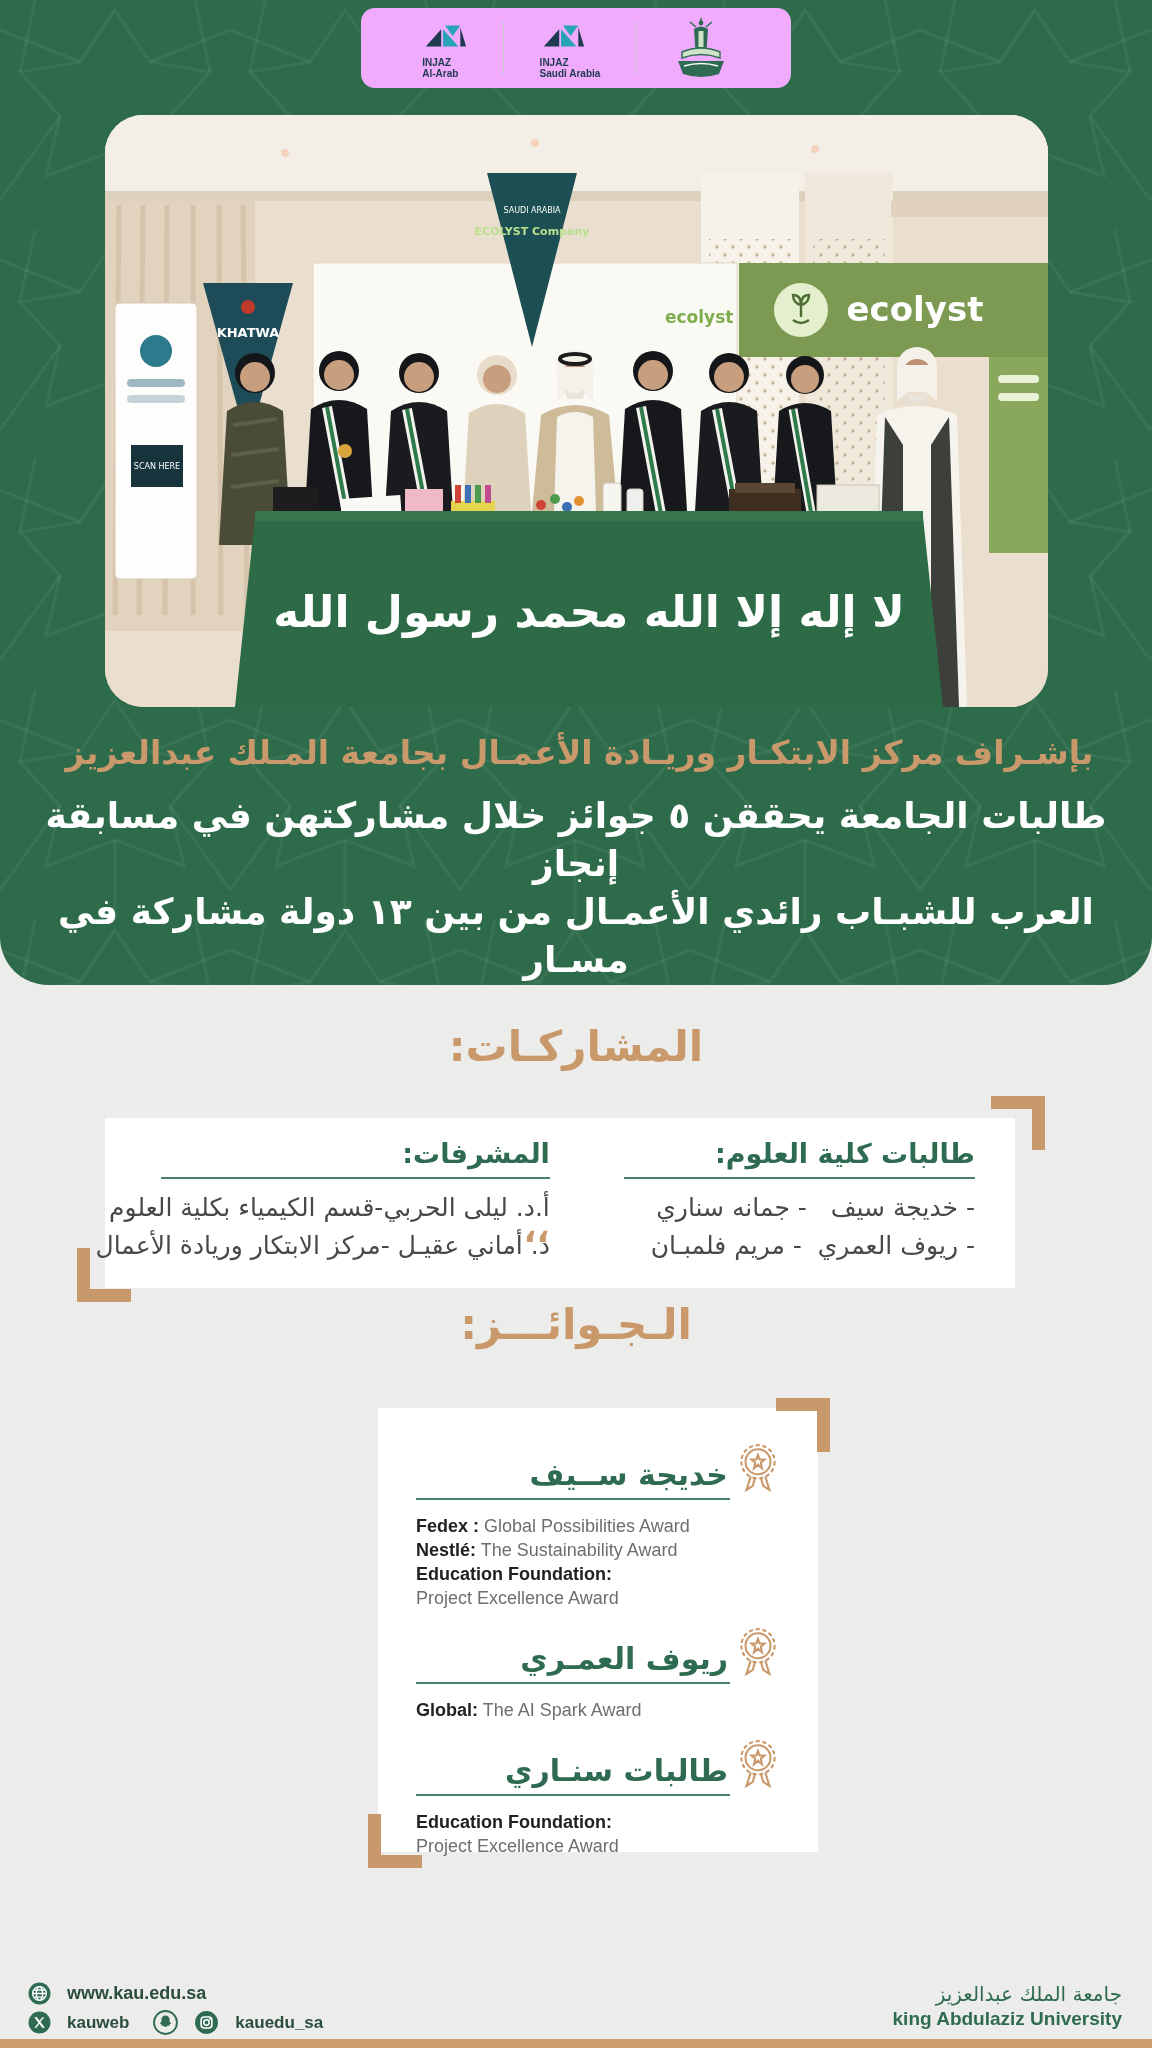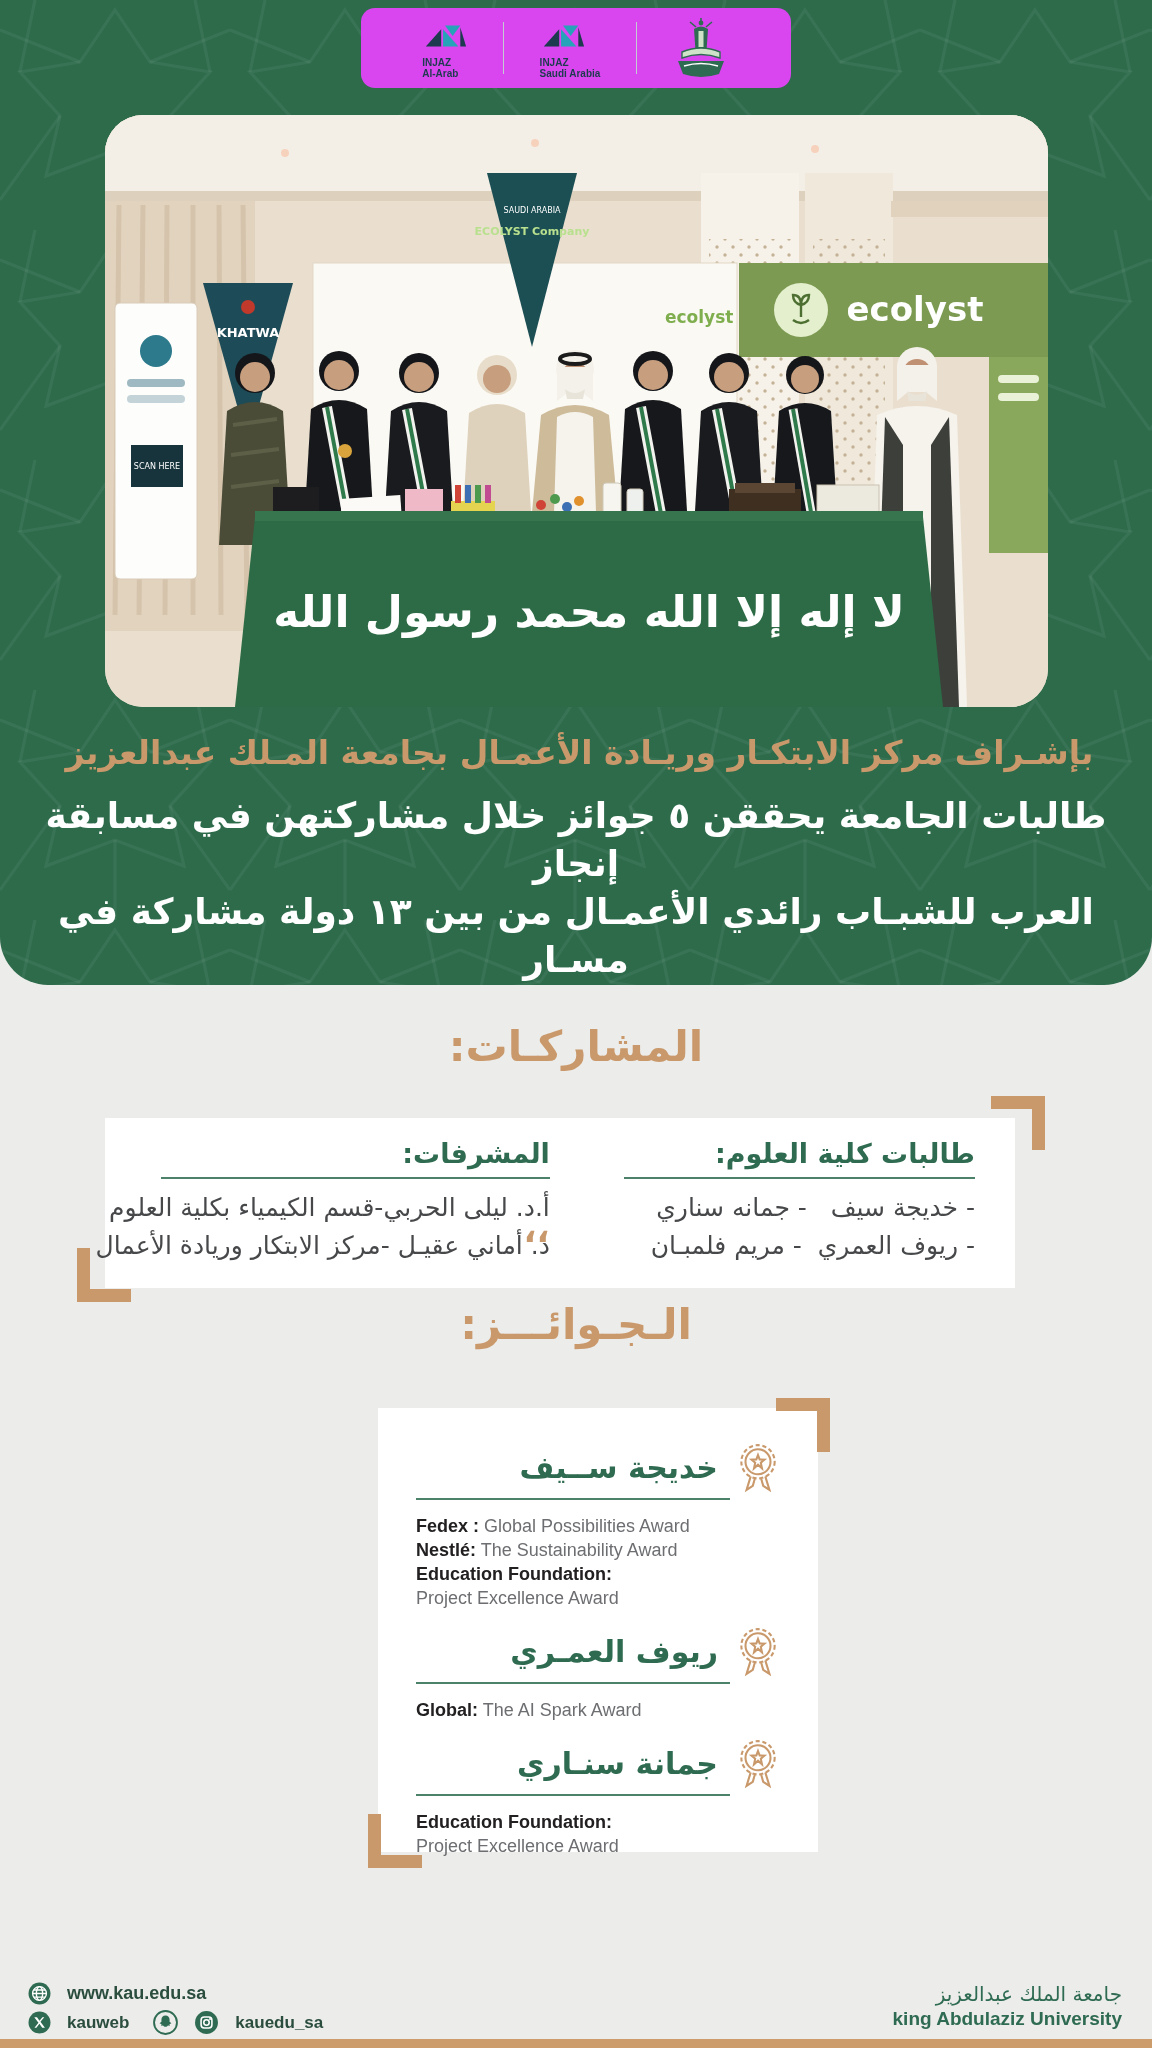--- a/index.html
+++ b/index.html
@@ -6,21 +6,21 @@
   body { font-family:"DejaVu Sans","Liberation Sans",sans-serif; background:#ececea; }
   .page { position:relative; width:1152px; height:2048px; margin:0 auto; background:#ececea; overflow:hidden; }
 
   
   .green-panel { position:absolute; left:0; top:0; width:1152px; height:985px;
     background:#2d6b4b; border-radius:0 0 48px 48px; overflow:hidden; }
   .pattern-svg { position:absolute; inset:0; width:100%; height:100%; }
 
   
   .logo-card { position:absolute; left:361px; top:8px; width:430px; height:80px;
-    background:#d946ef; border-radius:14px; display:flex; align-items:center;
+    background:#f0abfc; border-radius:14px; display:flex; align-items:center;
     justify-content:space-evenly; z-index:5; padding:6px 26px; }
   .logo-cell { display:flex; flex-direction:column; align-items:flex-start; gap:2px; }
   .logo-label { font-size:10px; font-weight:bold; color:#1d3a4e; line-height:1.12;
     font-family:"Liberation Sans",sans-serif; }
   .logo-divider { width:1px; height:52px; background:#c3ccd1; }
 
   
   .photo { position:absolute; left:105px; top:115px; width:943px; height:592px;
     border-radius:38px; overflow:hidden; background:#eadfcf; z-index:4; }
   .photo svg { display:block; width:100%; height:100%; }
@@ -48,21 +48,21 @@
   .p-col.students { width:44%; }
   .p-col.supervisors { width:56%; padding-right:60px; }
   .p-col-heading { color:#2e6b50; font-size:27px; font-weight:bold; }
   .p-rule { border-bottom:2px solid #4d826a; margin:8px 0 10px; width:96%; }
   .p-row { color:#47484a; font-size:25px; line-height:38px; white-space:nowrap; }
   .quote-mark { position:absolute; left:46%; top:54%; color:#c9996b; font-size:34px;
     font-weight:bold; letter-spacing:-3px; }
 
   .awards-box { position:absolute; left:378px; top:1408px; width:440px; height:444px;
     background:#ffffff; padding:34px 38px 0; }
-  .award-name-row { display:flex; align-items:center; justify-content:flex-end; gap:18px; }
+  .award-name-row { display:flex; align-items:flex-end; justify-content:flex-end; gap:8px; }
   .award-name { color:#2e6b50; font-size:30px; font-weight:bold; direction:rtl; }
   .award-rule { border-bottom:2px solid #4d826a; width:calc(100% - 50px); margin:6px 0 14px; }
   .award-lines { direction:ltr; text-align:left; font-size:18px; line-height:24px;
     font-family:"Liberation Sans",sans-serif; margin-bottom:16px; }
   .award-lines b { color:#232021;margin-top:40px; }
   .award-lines span { color:#6d6e71; }
   .medal-svg { flex:0 0 auto; }
 
   
   .footer-row { position:absolute; display:flex; align-items:center; gap:16px;
@@ -367,21 +367,21 @@
       </div>
       <div class="award-rule"></div>
       <div class="award-lines">
         <div><b>Global:</b>
              <span>The AI Spark Award</span></div>
       </div>
     </div>
 
     <div class="award-block">
       <div class="award-name-row">
-        <div class="award-name">جمانة سنـاري</div>
+        <div class="award-name">طالبات سنـاري</div>
         <svg class="medal-svg" width="44" height="50" viewBox="0 0 42 48">
           <g fill="none" stroke="#c9996b" stroke-width="2">
             <circle cx="21" cy="19" r="16" stroke-dasharray="4 2.6"></circle>
             <circle cx="21" cy="19" r="12"></circle>
             <path d="M21,12.5 L22.6,16.7 L27.2,17 L23.7,19.9 L24.8,25.3 L21,21.8 L17.2,25.3 L18.3,19.9 L14.8,17 L19.4,16.7 Z"></path>
             <path d="M14,33 L10,46 L16,42 L18,35"></path>
             <path d="M28,33 L32,46 L26,42 L24,35"></path>
           </g>
         </svg>
       </div>

